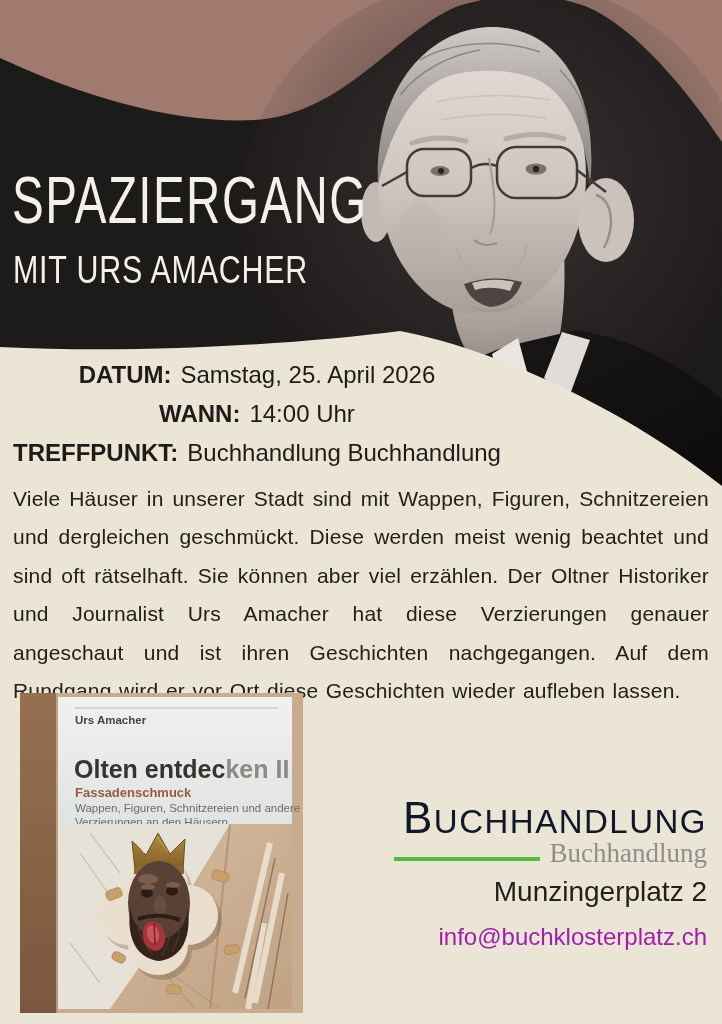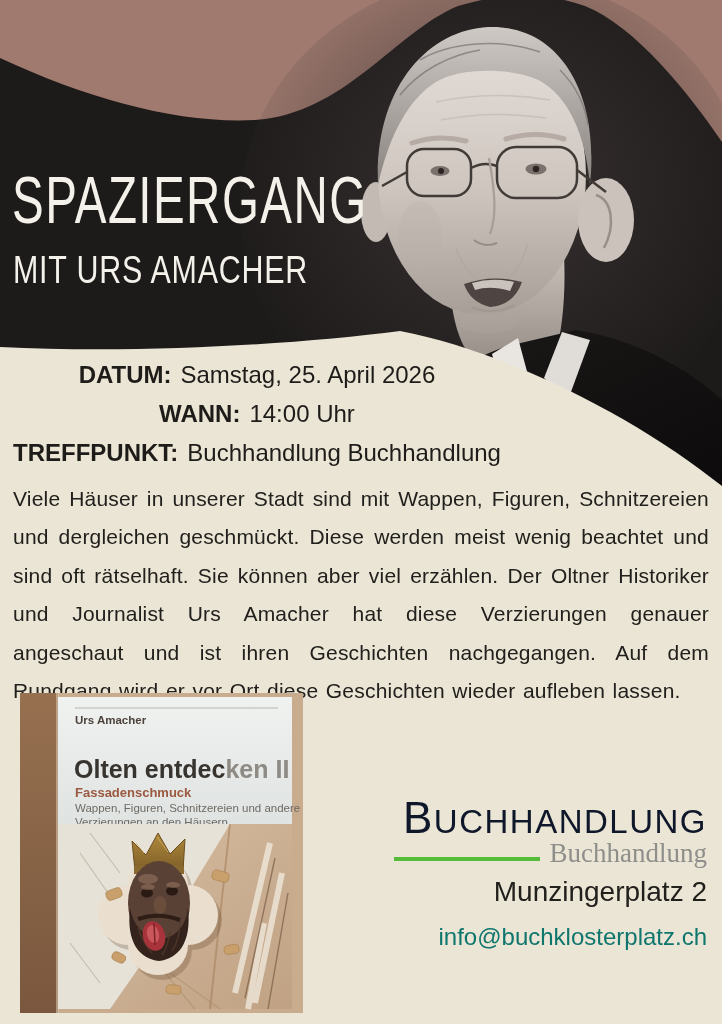--- a/index.html
+++ b/index.html
@@ -47,21 +47,21 @@
     text-transform:uppercase;font-weight:400;white-space:nowrap;
   }
   .store-name::first-letter{font-size:44px;}
   .kloster-row{display:flex;justify-content:flex-end;align-items:flex-end;gap:10px;height:26px;}
   .green-underline{width:146px;height:4px;background:#54BC38;margin-bottom:5px;}
   .kloster-text{
     font-family:"Liberation Serif",serif;font-size:27px;line-height:26px;
     color:#8E8E8B;white-space:nowrap;
   }
   .address-lines{margin-top:8px;font-size:28px;line-height:35px;color:#21201C;}
-  .reach-lines{margin-top:10px;font-size:24px;line-height:35px;color:#0f766e;}
+  .reach-lines{margin-top:10px;font-size:24px;line-height:35px;color:#a21caf;}
 </style>
 </head>
 <body>
 
 <div class="page">
 
   <svg class="header-svg" width="722" height="500" viewBox="0 0 722 500" aria-hidden="true">
     <defs>
       <radialGradient id="halo" cx="0.5" cy="0.45" r="0.55">
         <stop offset="0" stop-color="#3C3534" stop-opacity="0.9"></stop>

